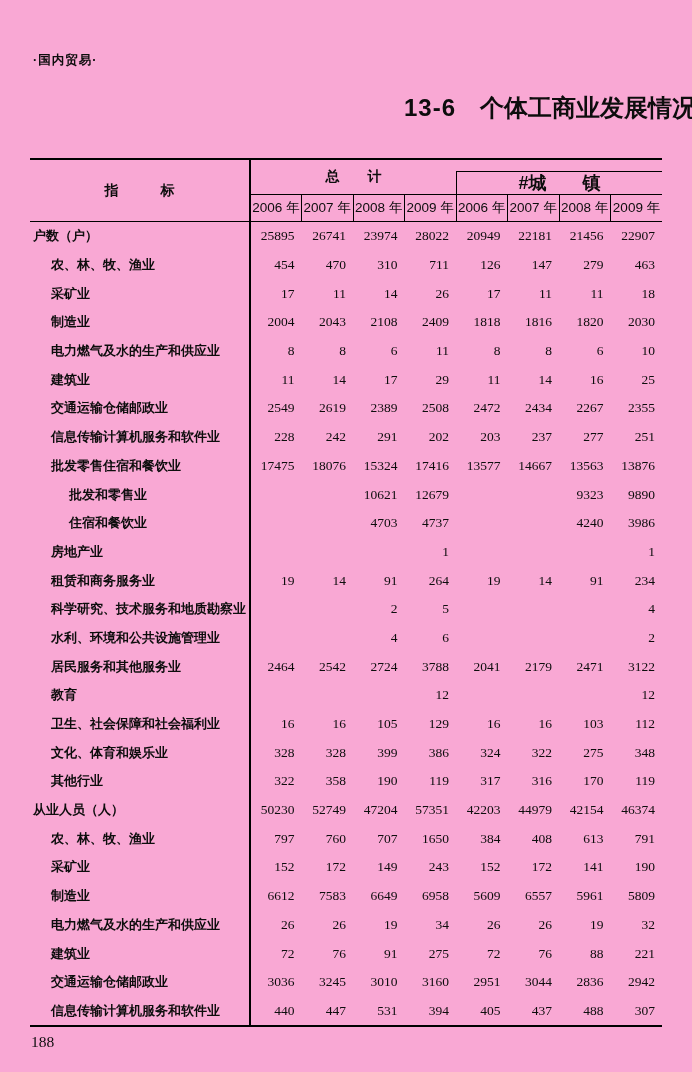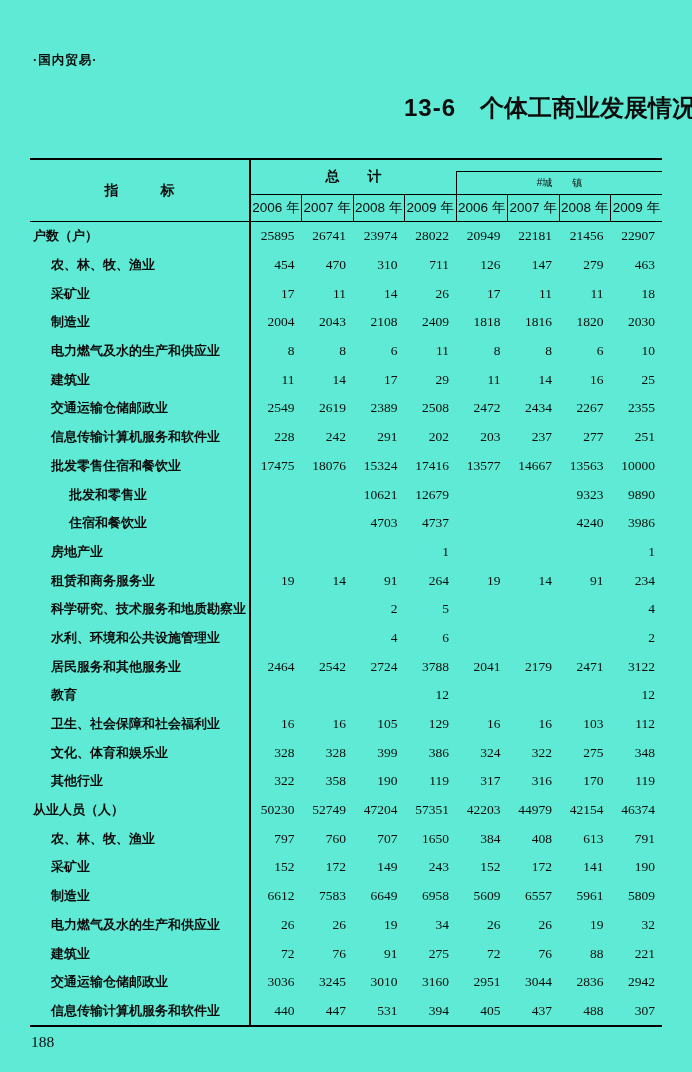--- a/index.html
+++ b/index.html
@@ -1,18 +1,18 @@
 <!DOCTYPE html>
 <html><head>
 <meta charset="utf-8">
 <style>
   html,body { margin:0; padding:0; background:#e8e8e8; }
   .page {
     position:relative; width:692px; height:1072px; margin:0 auto;
-    background:#5eead4; color:#0d0d0d; overflow:hidden;
+    background:#f9a8d4; color:#0d0d0d; overflow:hidden;
     font-family:"Liberation Sans","DejaVu Sans",sans-serif;
   }
   .corner {
     position:absolute; left:33px; top:52px;
     font-size:12.5px; font-weight:bold; letter-spacing:1px;
   }
   .title {
     position:absolute; top:88px; left:0; width:100%;
     text-align:right; font-size:24px; font-weight:bold; margin:4px;
   }
@@ -26,21 +26,21 @@
   thead th { padding:0; font-weight:bold; }
   .th-ind {
     border-top:2.5px solid #000; border-right:2px solid #000;
     border-bottom:1.2px solid #000; font-size:14px; text-align:center;
   }
   .th-total { border-top:2.5px solid #000; font-size:14px; height:34px; text-align:center; vertical-align:middle; }
   .th-urban { border-top:2.5px solid #000; padding:0; vertical-align:bottom; }
   .urban-box {
     height:22px; border-top:1.2px solid #000; border-left:1.2px solid #000;
     display:flex; align-items:center; justify-content:center;
-    font-size:10px; font-weight:normal;
+    font-size:18px; font-weight:bold;
   }
   .yr {
     border-left:1.2px solid #000; border-top:1.2px solid #000; border-bottom:1.2px solid #000;
     height:26px; text-align:center; vertical-align:middle;
     font-family:Liberation Sans, sans-serif;
     font-size:13.5px; font-weight:normal; white-space:nowrap;
   }
   tbody td { height:28.7px; padding:0; vertical-align:middle; }
   td.lbl {
     border-right:2px solid #000; font-size:13px; font-weight:bold;
@@ -190,21 +190,21 @@
         </tr>
         <tr>
           <td class="lbl ind-1">批发零售住宿和餐饮业</td>
           <td class="num">17475</td>
           <td class="num">18076</td>
           <td class="num">15324</td>
           <td class="num">17416</td>
           <td class="num">13577</td>
           <td class="num">14667</td>
           <td class="num">13563</td>
-          <td class="num">10000</td>
+          <td class="num">13876</td>
         </tr>
         <tr>
           <td class="lbl ind-2">批发和零售业</td>
           <td class="num"></td>
           <td class="num"></td>
           <td class="num">10621</td>
           <td class="num">12679</td>
           <td class="num"></td>
           <td class="num"></td>
           <td class="num">9323</td>

